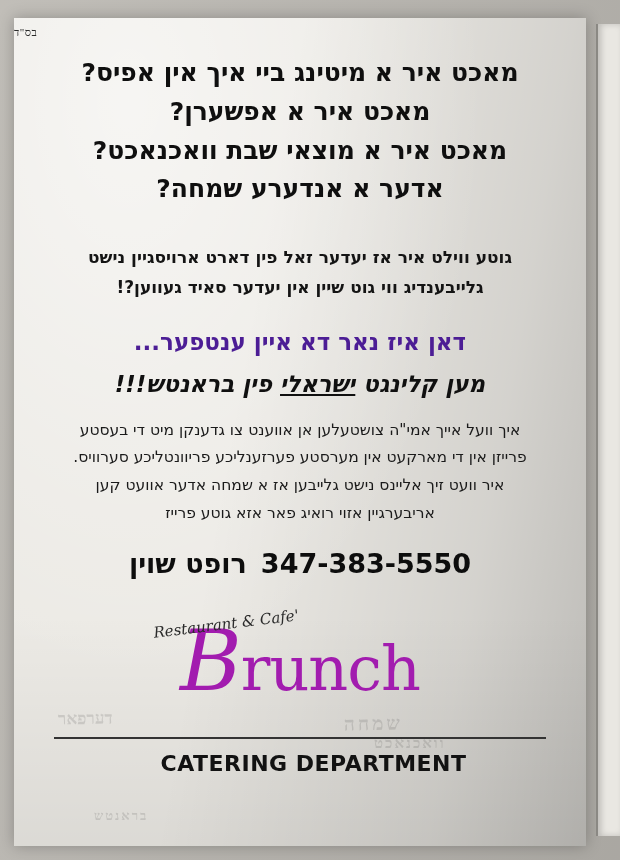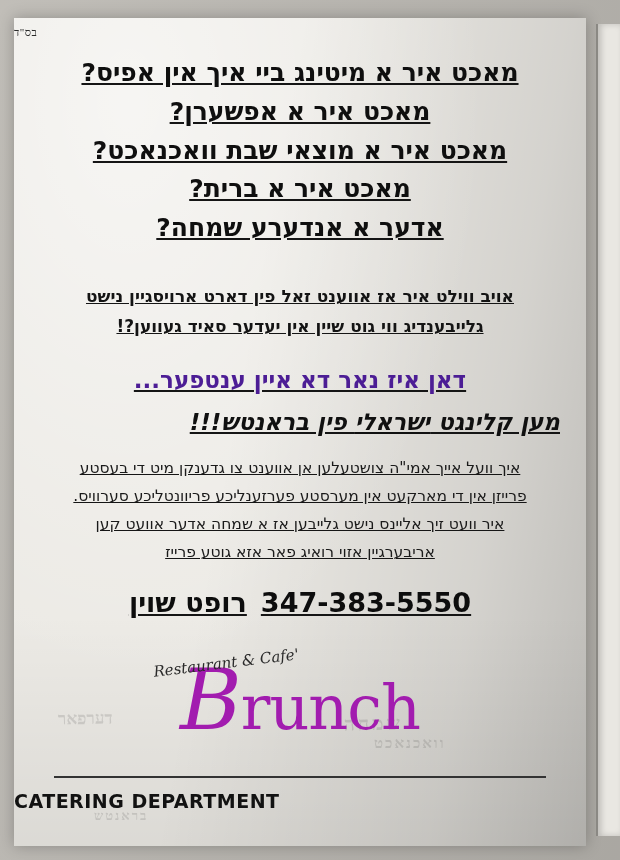--- a/index.html
+++ b/index.html
@@ -54,22 +54,21 @@
       linear-gradient(100deg, rgba(0,0,0,0.00) 40%, rgba(0,0,0,0.10) 78%, rgba(0,0,0,0.20) 100%),
       linear-gradient(180deg, rgba(0,0,0,0.00) 72%, rgba(0,0,0,0.07) 100%);
     pointer-events: none;
   }
   .content {
     position: relative;
     z-index: 2;
     direction: rtl;
     text-align: center;
     color: #151515;
-    padding: 0 26px;
-    text-decoration: underline;
+    padding: 0 20px;
   }
   .bsd {
     direction: rtl;
     text-align: left;
     font-size: 11px;
     color: #2a2a2a;
     padding: 8px 22px 0 0;
     letter-spacing: 0.5px;
     position: relative;
     z-index: 2;
@@ -101,21 +100,20 @@
     color: #4c1d95;
     font-family: "DejaVu Sans", sans-serif;
   }
   .tagline {
     margin-top: 16px;
     font-size: 23px;
     font-weight: bold;
     font-style: italic;
     color: #101010;
     font-family: "DejaVu Sans", sans-serif;
-    text-align: right;
   }
   .tagline .underline {
     text-decoration: underline;
   }
   .paragraph {
     margin-top: 20px;
     font-size: 15.5px;
     line-height: 1.8;
     color: #1a1a1a;
     font-family: "DejaVu Sans", sans-serif;
@@ -172,26 +170,28 @@
   .divider {
     position: relative;
     z-index: 2;
     margin: 10px 40px 0 40px;
     border-top: 2px solid #333;
   }
   .dept {
     position: relative;
     z-index: 2;
     margin-top: 12px;
-    font-size: 19px;
+    text-align: center;
+    font-size: 22px;
     font-weight: bold;
     letter-spacing: 0.5px;
     color: #121212;
     direction: ltr;
     font-family: "DejaVu Sans", sans-serif;
+    padding-left: 27px;
   }
   
   .ghost {
     position: absolute;
     z-index: 1;
     color: rgba(60,60,60,0.16);
     font-family: "DejaVu Serif", serif;
     font-weight: bold;
     pointer-events: none;
     user-select: none;
@@ -216,26 +216,25 @@
     <div class="ghost ghost-b">שמחה</div>
     <div class="ghost ghost-c">וואכנאכט</div>
     <div class="ghost ghost-d">בראנטש</div>
 
     <div class="content">
 
       <div class="headlines">
         <div class="headline">מאכט איר א מיטינג ביי איך אין אפיס?</div>
         <div class="headline">מאכט איר א אפשערן?</div>
         <div class="headline">מאכט איר א מוצאי שבת וואכנאכט?</div>
-        <div class="headline">מאכט איר א ברית?</div>
         <div class="headline">אדער א אנדערע שמחה?</div>
       </div>
 
       <div class="body-block">
-        <div>אויב ווילט איר אז אווענט זאל פין דארט ארויסגיין נישט</div>
+        <div>גוטע ווילט איר אז יעדער זאל פין דארט ארויסגיין נישט</div>
         <div>גלייבענדיג ווי גוט שיין אין יעדער סאיד געווען?!</div>
       </div>
 
       <div class="answer-line">דאן איז נאר דא איין ענטפער...</div>
 
       <div class="tagline"><span>מען קלינגט </span><span class="underline">ישראלי</span><span> פין בראנטש!!!</span></div>
 
       <div class="paragraph">
         <div>איך וועל אייך אמי"ה צושטעלען אן אווענט צו גדענקן מיט די בעסטע</div>
         <div>פרייזן אין די מארקעט אין מערסטע פערזענליכע פריוונטליכע סערוויס.</div>

